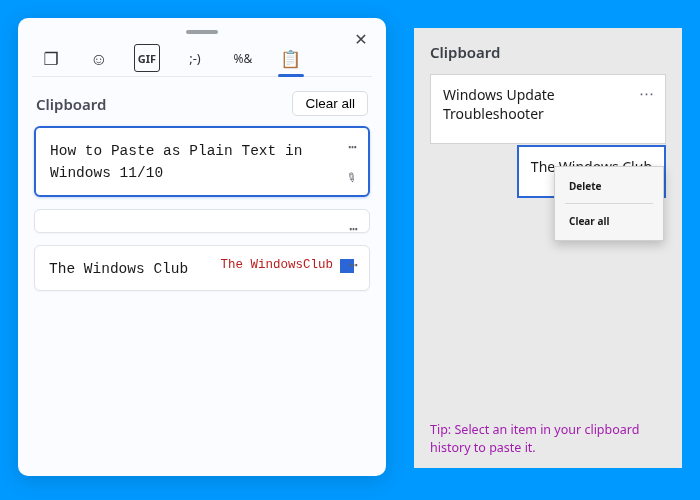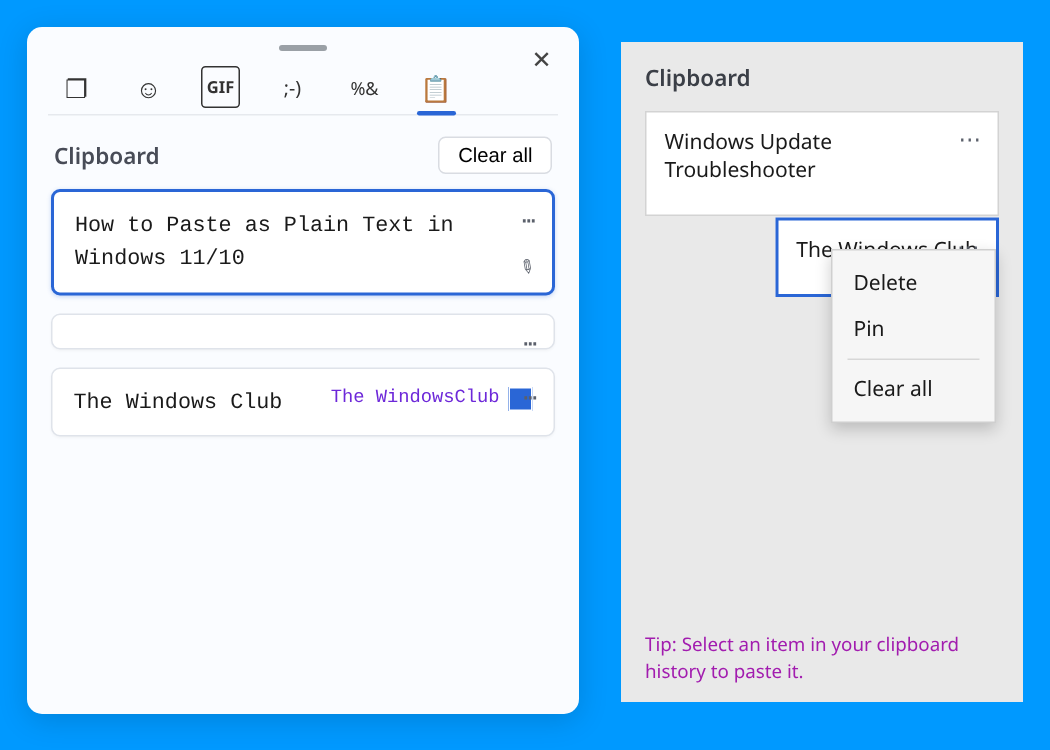--- a/index.html
+++ b/index.html
@@ -70,21 +70,21 @@
     position:absolute; top:10px; right:10px; color:#5b606b;
     font-size:15px; letter-spacing:1px; cursor:pointer;
   }
   .clip .pin {
     position:absolute; bottom:8px; right:12px; color:#5b606b;
     font-size:15px; cursor:pointer; transform: rotate(35deg);
   }
   .clip.with-thumb .body { display:flex; align-items:flex-start; gap:10px; }
   .thumb {
     margin-left:auto;
-    font-size:12.5px; line-height:1.25; color:#6d28d9;
+    font-size:12.5px; line-height:1.25; color:#b91c1c;
     display:flex; align-items:center; gap:6px;
   }
   .thumb .logo {
     width:16px; height:16px; background:#2a66d6;
     box-shadow: 0 0 0 1px #fff inset;
   }
 
   
   .panel-right {
     position: absolute;
@@ -108,21 +108,21 @@
   }
   .context-menu {
     position:absolute; top: 138px; right: 18px;
     width: 110px; background:#f6f6f6;
     border:1px solid #cfcfcf;
     box-shadow: 0 4px 10px rgba(0,0,0,.2);
     padding: 6px 0;
     z-index: 5;
   }
   .context-menu .mi {
-    padding: 6px 14px; font-size:14px; cursor:pointer;
+    padding: 6px 14px; font-size:10px; cursor:pointer;font-weight:bold;
   }
   .context-menu hr { border:none; border-top:1px solid #d7d7d7; margin:4px 10px; }
   .tip {
     margin-top:auto; font-size:12.5px; color:#a21caf; line-height:1.4;
     padding-top:10px;
   }
 </style>
 </head>
 <body>
 
@@ -174,19 +174,18 @@
       <div class="dots">⋯</div>
     </div>
     <div class="r-clip selected">
       <span>The Windows Club</span>
       <div class="dots">⋯</div>
     </div>
   </div>
 
   <div class="context-menu">
     <div class="mi">Delete</div>
-    <div class="mi">Pin</div>
     <hr>
     <div class="mi">Clear all</div>
   </div>
 
   <div class="tip">Tip: Select an item in your clipboard history to paste it.</div>
 </div>
 
 </body></html>

